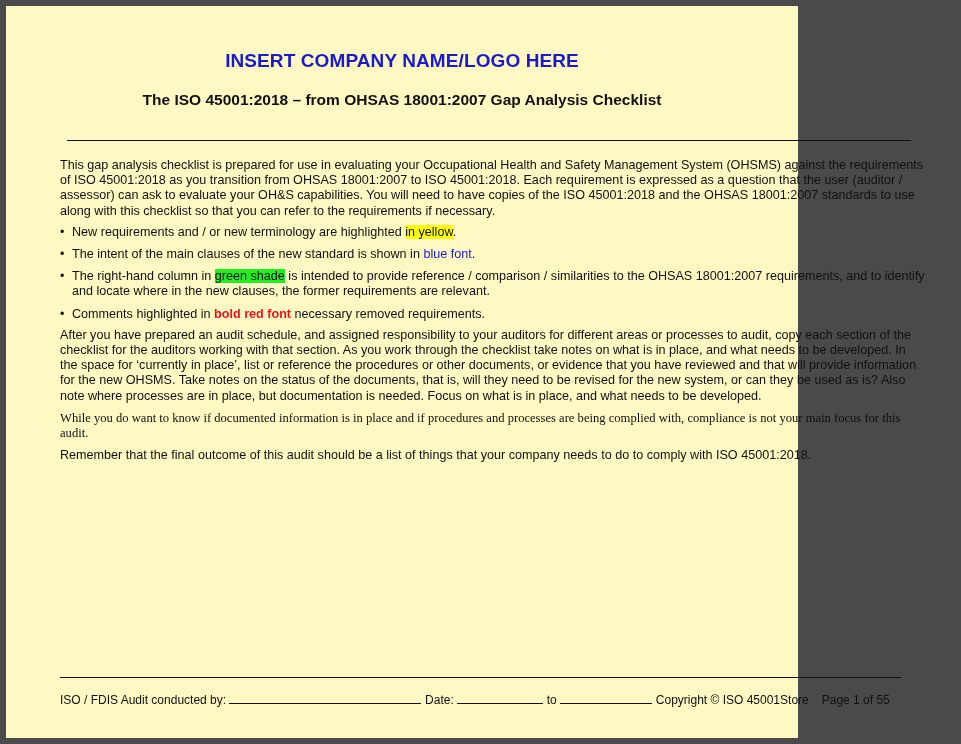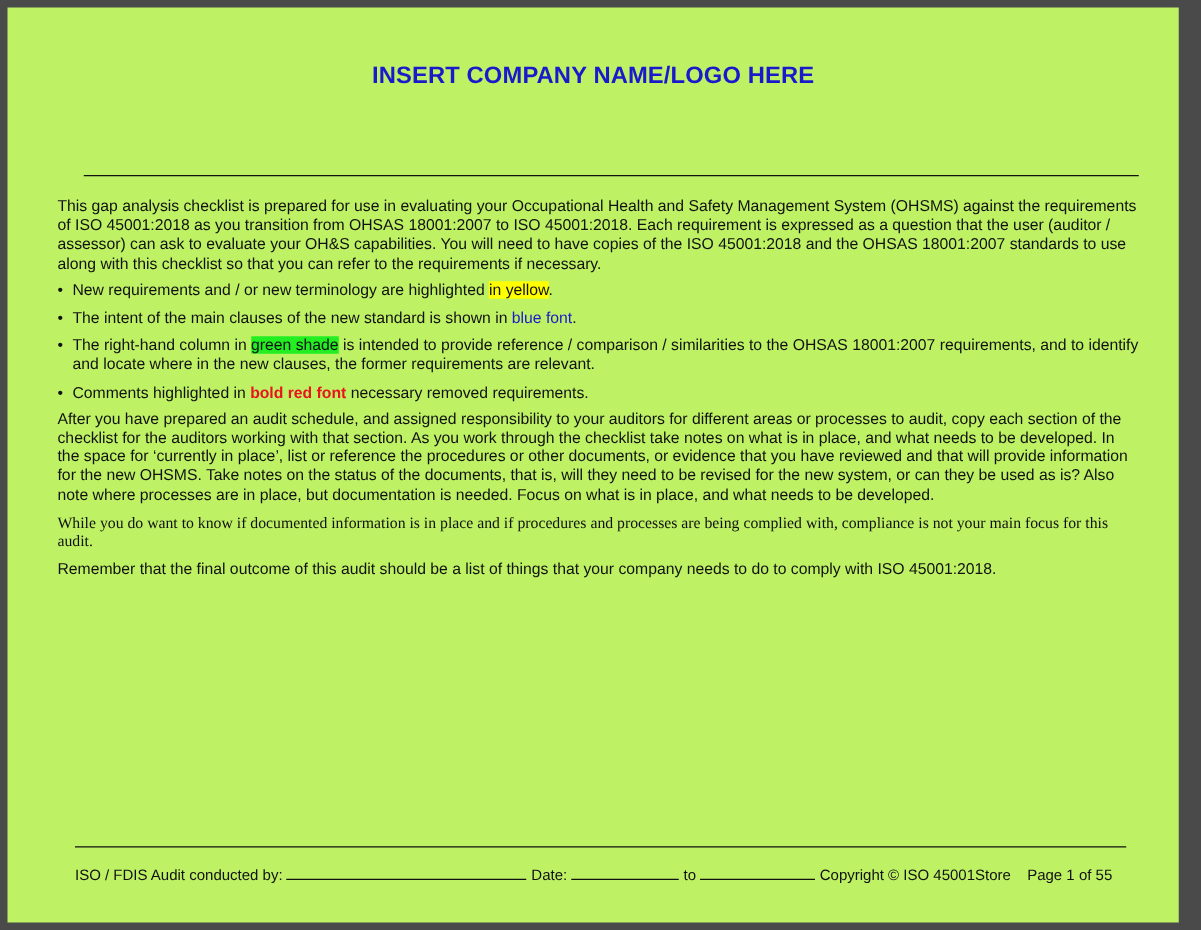--- a/index.html
+++ b/index.html
@@ -7,22 +7,22 @@
       width: 961px; height: 744px;
       background: #4a4a4a;
       position: relative;
       overflow: hidden;
       font-family: "Liberation Sans", sans-serif;
       color: #111;
     }
     .page {
       position: absolute;
       left: 6px; top: 6px;
-      width: 937px; height: 732px;
-      background: #bef264;
+      width: 792px; height: 732px;
+      background: #fef9c3;
     }
     .company {
       position: absolute;
       left: 0; right: 0; top: 44px;
       text-align: center;
       font-weight: bold;
       font-size: 19px;
       color: #1a1acc;
       letter-spacing: 0.1px;
     }
@@ -35,21 +35,21 @@
       line-height: 19px;
       color: #111;
     }
     .rule-top {
       position: absolute;
       left: 61px; width: 844px; top: 134px;
       height: 0; border-top: 1.3px solid #111;
     }
     .body-text {
       position: absolute;
-      left: 40px; width: 866px; top: 152px;
+      left: 54px; width: 866px; top: 152px;
       font-size: 12.6px;
       line-height: 15.2px;
     }
     .body-text p { margin: 0 0 6px 0; }
     .bullets { list-style: none; margin: 0; padding: 0; }
     .bullets li {
       position: relative;
       padding-left: 12px;
       margin: 0 0 7px 0;
     }
@@ -81,20 +81,21 @@
     }
   </style>
 </head>
 <body>
 
 <div class="page">
 
   <div class="company">INSERT COMPANY NAME/LOGO HERE</div>
 
   <div class="title-block">
+    <div>The ISO 45001:2018 – from OHSAS 18001:2007 Gap Analysis Checklist</div>
   </div>
 
   <div class="rule-top"></div>
 
   <div class="body-text">
     <p>This gap analysis checklist is prepared for use in evaluating your Occupational Health and Safety Management System (OHSMS) against the requirements of ISO 45001:2018 as you transition from OHSAS 18001:2007 to ISO 45001:2018.  Each requirement is expressed as a question that the user (auditor / assessor) can ask to evaluate your OH&amp;S capabilities. You will need to have copies of the ISO 45001:2018 and the OHSAS 18001:2007 standards to use along with this checklist so that you can refer to the requirements if necessary.</p>
 
     <ul class="bullets">
       <li>
         <span class="dot">•</span><span>New requirements and / or new terminology are highlighted </span><span class="hl-yellow">in yellow</span><span>.</span>

